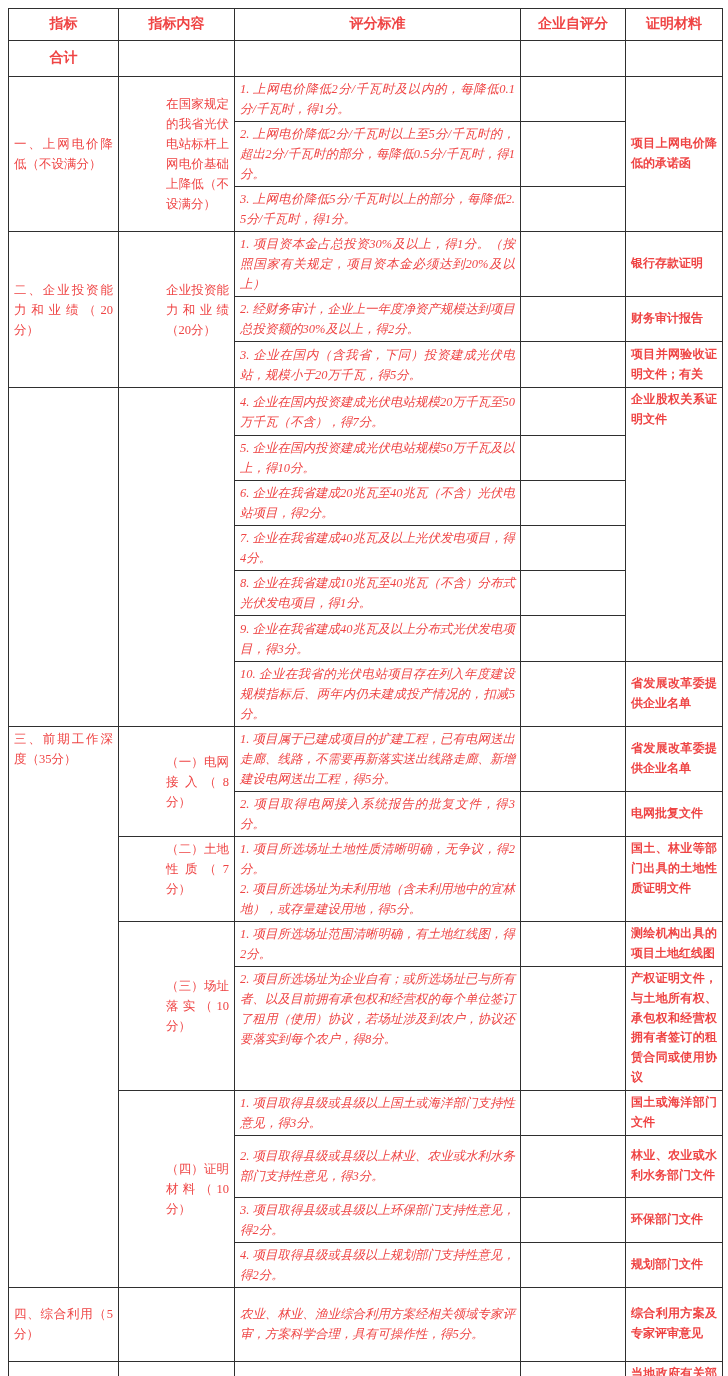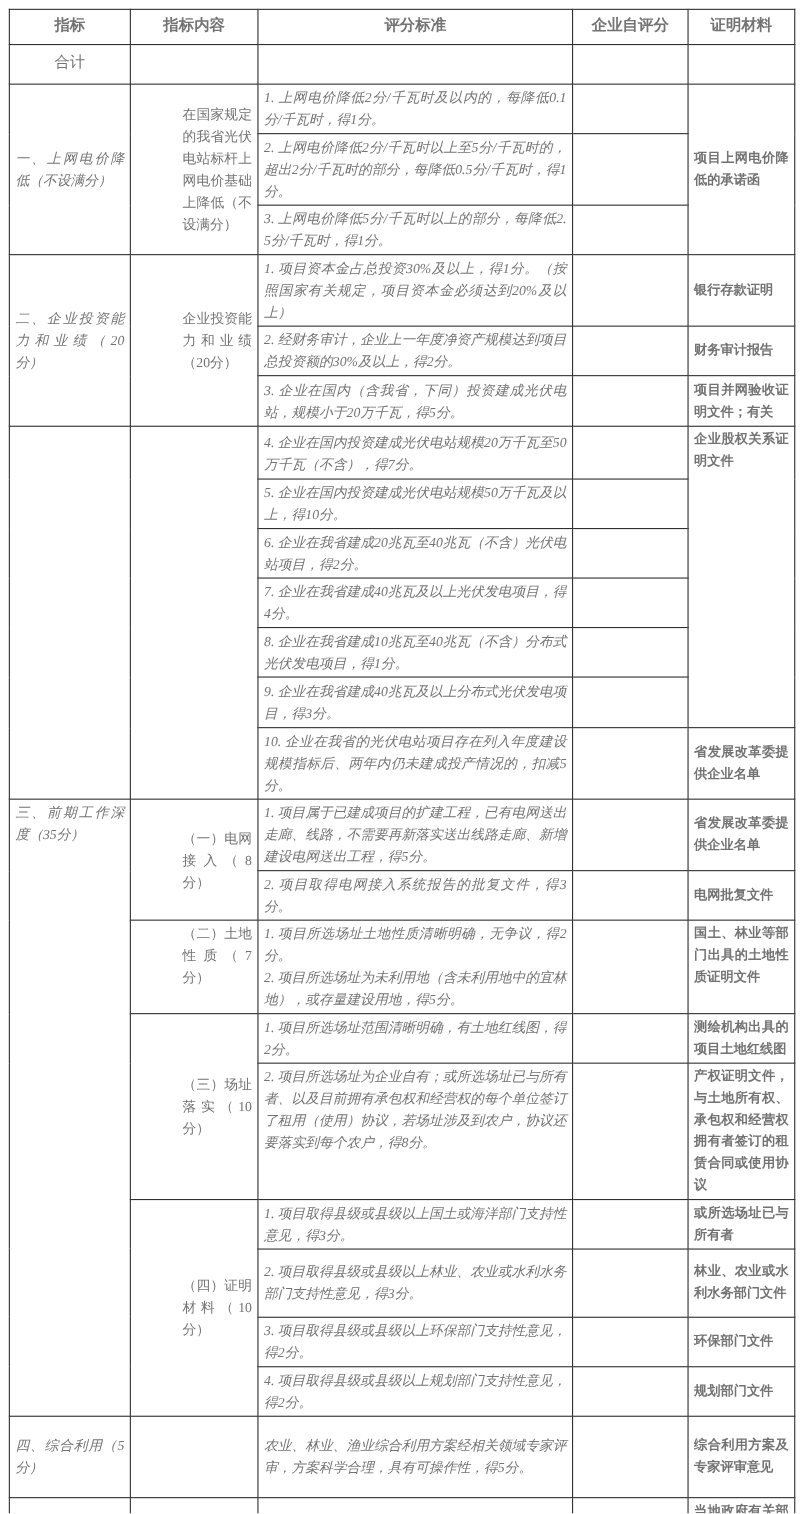--- a/index.html
+++ b/index.html
@@ -2,21 +2,21 @@
 <html><head>
 <meta charset="utf-8">
 <style>
   html,body{margin:0;padding:0;background:#ffffff;}
   .page{
     position:relative;
     width:728px;height:1376px;
     overflow:hidden;
     background:#ffffff;
     font-family:"Liberation Serif","DejaVu Serif",serif;
-    color:#737373;
+    color:#ef4444;
   }
   .page-inner{padding:8px 6px 0 8px;}
   table.score-table{
     border-collapse:collapse;
     table-layout:fixed;
     width:714px;
   }
   col.c1{width:110px;}
   col.c2{width:116px;}
   col.c3{width:286px;}
@@ -30,25 +30,25 @@
     line-height:1.6;
     word-break:break-all;
     overflow:hidden;
   }
   .score-table th{
     font-size:14px;
     font-weight:bold;
     text-align:center;
     padding:4px 2px;
   }
-  td.ind{text-align:justify;font-style:italic;}
+  td.ind{text-align:justify;}
   td.cont{text-align:justify;padding-left:47px;}
   td.crit{text-align:justify;font-style:italic;}
   td.ev{text-align:justify;font-size:12px;line-height:1.65;font-weight:bold;}
-  td.center{text-align:center;font-weight:normal;font-size:14px;}
+  td.center{text-align:center;font-weight:bold;font-size:14px;}
   td.vtop{vertical-align:top;}
   .para{margin:0;}
 </style>
 </head>
 <body>
 
 <div class="page">
   <div class="page-inner">
     <table class="score-table">
       <colgroup>
@@ -171,21 +171,21 @@
       </tr>
       <tr style="height:112px">
         <td class="crit vtop">2. 项目所选场址为企业自有；或所选场址已与所有者、以及目前拥有承包权和经营权的每个单位签订了租用（使用）协议，若场址涉及到农户，协议还要落实到每个农户，得8分。</td>
         <td></td>
         <td class="ev vtop">产权证明文件，与土地所有权、承包权和经营权拥有者签订的租赁合同或使用协议</td>
       </tr>
       <tr style="height:40px">
         <td class="cont" rowspan="4">（四）证明材料（10分）</td>
         <td class="crit">1. 项目取得县级或县级以上国土或海洋部门支持性意见，得3分。</td>
         <td></td>
-        <td class="ev">或所选场址已与所有者</td>
+        <td class="ev">国土或海洋部门文件</td>
       </tr>
       <tr style="height:62px">
         <td class="crit">2. 项目取得县级或县级以上林业、农业或水利水务部门支持性意见，得3分。</td>
         <td></td>
         <td class="ev">林业、农业或水利水务部门文件</td>
       </tr>
       <tr style="height:43px">
         <td class="crit">3. 项目取得县级或县级以上环保部门支持性意见，得2分。</td>
         <td></td>
         <td class="ev">环保部门文件</td>

